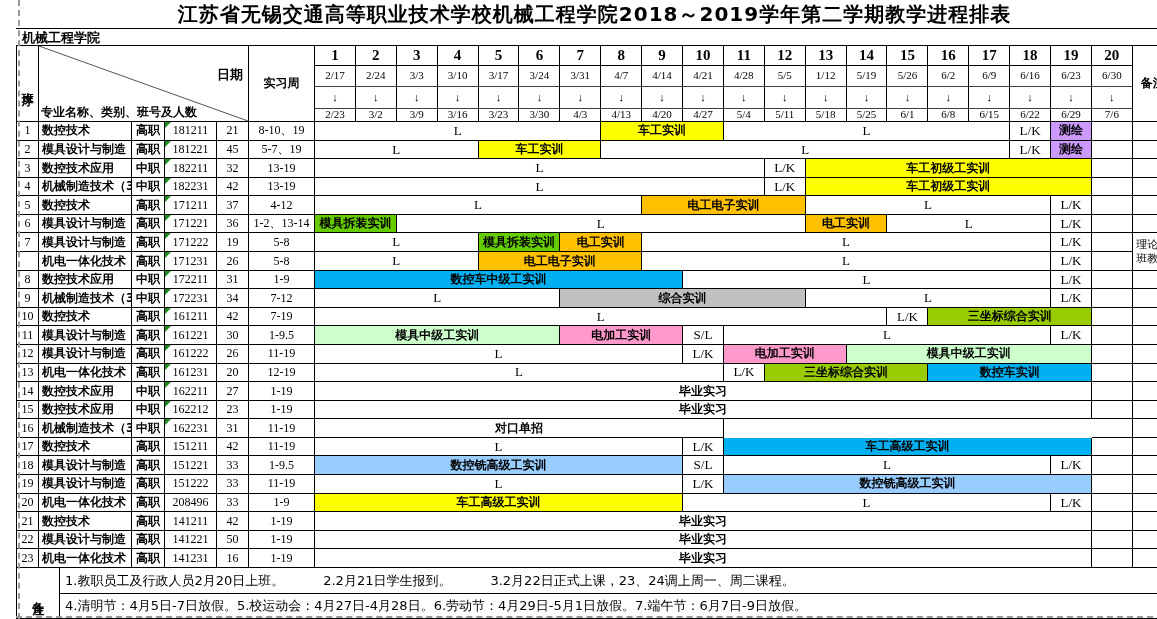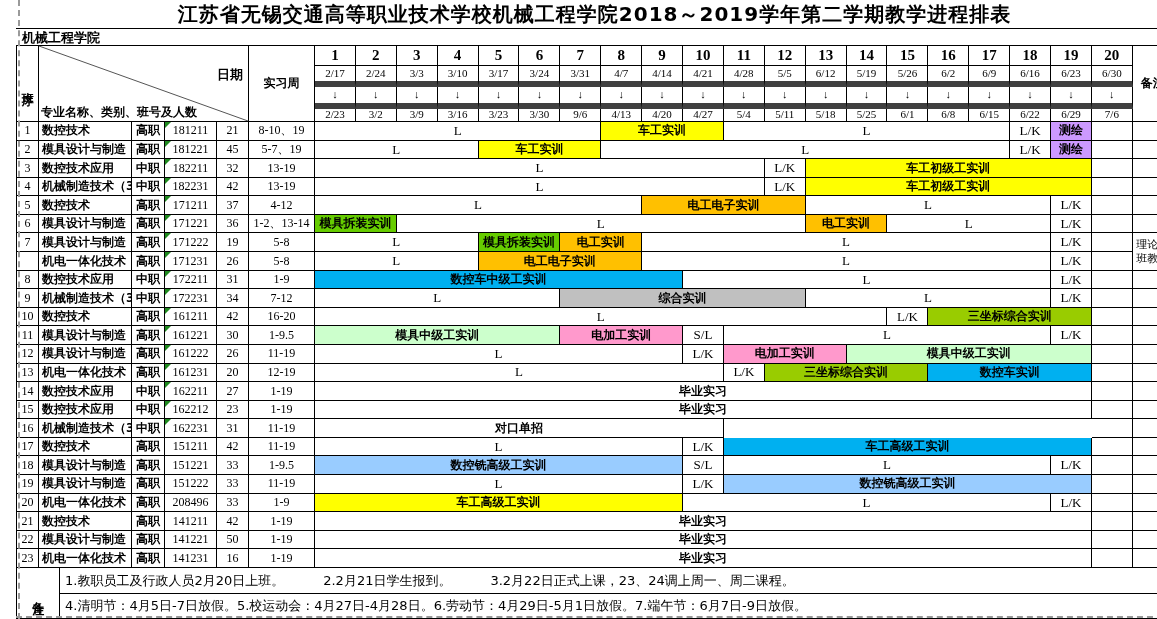--- a/index.html
+++ b/index.html
@@ -8,21 +8,21 @@
   .title{position:absolute;top:0;left:0;width:1157px;height:28px;border-bottom:1px solid #000;
          display:flex;align-items:center;justify-content:center;font-size:20px;font-weight:bold;letter-spacing:1px;}
   .college{position:absolute;top:29px;left:6px;height:15px;font-size:13px;font-weight:bold;}
   .sheet{position:absolute;top:45px;left:0;width:1157px;height:574px;display:grid;box-sizing:border-box;
          border-top:1px solid #000;border-left:1px solid #000;
          grid-template-columns:22px 93px 33px 52px 32px 66px repeat(20,40.9px) 41px;
          grid-template-rows:20px 21px 22px 13px repeat(24,18.58px) 25px 26px;}
   .c{box-sizing:border-box;border-right:1px solid #000;border-bottom:1px solid #000;
      display:flex;align-items:center;justify-content:center;overflow:hidden;
      font-size:12px;line-height:1.05;position:relative;background:#fff;}
-  .graybot{border-bottom:6px solid #404040;}
+  .graybot{border-bottom:1px solid #404040;}
   .serif{font-family:"Liberation Serif","DejaVu Serif",serif;}
   .wkno{font-size:15px;font-weight:bold;}
   .wkdate{font-size:11px;}
   .vert{writing-mode:vertical-rl;text-orientation:upright;letter-spacing:2px;font-weight:bold;}
   .namec{justify-content:flex-start;padding-left:3px;font-weight:bold;white-space:nowrap;}
   .cnb{font-weight:bold;}
   .diag-wrap{position:relative;}
   .diag-wrap svg{position:absolute;inset:0;width:100%;height:100%;}
   .daterow{position:absolute;top:22px;right:5px;font-size:13px;font-weight:bold;}
   .majorlbl{position:absolute;bottom:2px;left:2px;font-size:12px;font-weight:bold;white-space:nowrap;}
@@ -75,21 +75,21 @@
       <div class="c serif wkdate graybot" style="grid-area: 2 / 11;">3/17</div>
       <div class="c serif wkdate graybot" style="grid-area: 3 / 11;">↓</div>
       <div class="c serif wkdate" style="grid-area: 4 / 11;">3/23</div>
       <div class="c serif wkno" style="grid-area: 1 / 12;">6</div>
       <div class="c serif wkdate graybot" style="grid-area: 2 / 12;">3/24</div>
       <div class="c serif wkdate graybot" style="grid-area: 3 / 12;">↓</div>
       <div class="c serif wkdate" style="grid-area: 4 / 12;">3/30</div>
       <div class="c serif wkno" style="grid-area: 1 / 13;">7</div>
       <div class="c serif wkdate graybot" style="grid-area: 2 / 13;">3/31</div>
       <div class="c serif wkdate graybot" style="grid-area: 3 / 13;">↓</div>
-      <div class="c serif wkdate" style="grid-area: 4 / 13;">9/6</div>
+      <div class="c serif wkdate" style="grid-area: 4 / 13;">4/3</div>
       <div class="c serif wkno" style="grid-area: 1 / 14;">8</div>
       <div class="c serif wkdate graybot" style="grid-area: 2 / 14;">4/7</div>
       <div class="c serif wkdate graybot" style="grid-area: 3 / 14;">↓</div>
       <div class="c serif wkdate" style="grid-area: 4 / 14;">4/13</div>
       <div class="c serif wkno" style="grid-area: 1 / 15;">9</div>
       <div class="c serif wkdate graybot" style="grid-area: 2 / 15;">4/14</div>
       <div class="c serif wkdate graybot" style="grid-area: 3 / 15;">↓</div>
       <div class="c serif wkdate" style="grid-area: 4 / 15;">4/20</div>
       <div class="c serif wkno" style="grid-area: 1 / 16;">10</div>
       <div class="c serif wkdate graybot" style="grid-area: 2 / 16;">4/21</div>
@@ -97,21 +97,21 @@
       <div class="c serif wkdate" style="grid-area: 4 / 16;">4/27</div>
       <div class="c serif wkno" style="grid-area: 1 / 17;">11</div>
       <div class="c serif wkdate graybot" style="grid-area: 2 / 17;">4/28</div>
       <div class="c serif wkdate graybot" style="grid-area: 3 / 17;">↓</div>
       <div class="c serif wkdate" style="grid-area: 4 / 17;">5/4</div>
       <div class="c serif wkno" style="grid-area: 1 / 18;">12</div>
       <div class="c serif wkdate graybot" style="grid-area: 2 / 18;">5/5</div>
       <div class="c serif wkdate graybot" style="grid-area: 3 / 18;">↓</div>
       <div class="c serif wkdate" style="grid-area: 4 / 18;">5/11</div>
       <div class="c serif wkno" style="grid-area: 1 / 19;">13</div>
-      <div class="c serif wkdate graybot" style="grid-area: 2 / 19;">6/12</div>
+      <div class="c serif wkdate graybot" style="grid-area: 2 / 19;">1/12</div>
       <div class="c serif wkdate graybot" style="grid-area: 3 / 19;">↓</div>
       <div class="c serif wkdate" style="grid-area: 4 / 19;">5/18</div>
       <div class="c serif wkno" style="grid-area: 1 / 20;">14</div>
       <div class="c serif wkdate graybot" style="grid-area: 2 / 20;">5/19</div>
       <div class="c serif wkdate graybot" style="grid-area: 3 / 20;">↓</div>
       <div class="c serif wkdate" style="grid-area: 4 / 20;">5/25</div>
       <div class="c serif wkno" style="grid-area: 1 / 21;">15</div>
       <div class="c serif wkdate graybot" style="grid-area: 2 / 21;">5/26</div>
       <div class="c serif wkdate graybot" style="grid-area: 3 / 21;">↓</div>
       <div class="c serif wkdate" style="grid-area: 4 / 21;">6/1</div>
@@ -254,21 +254,21 @@
       <div class="c cnb" style="grid-area: 14 / 13 / auto / span 6; background: rgb(192, 192, 192);">综合实训</div>
       <div class="c serif" style="grid-area: 14 / 19 / auto / span 6; font-size: 13px;">L</div>
       <div class="c serif" style="grid-area: 14 / 25 / auto / span 1; font-size: 13px;">L/K</div>
       <div class="c serif" style="grid-area: 14 / 26 / auto / span 1; font-size: 13px;"></div>
       <div class="c" style="grid-area: 14 / 27;"></div>
       <div class="c serif" style="grid-area: 15 / 1;">10</div>
       <div class="c namec" style="grid-area: 15 / 2;">数控技术</div>
       <div class="c cnb" style="grid-area: 15 / 3;">高职</div>
       <div class="c serif" style="grid-area: 15 / 4;">161211<div class="flagtri"></div></div>
       <div class="c serif" style="grid-area: 15 / 5;">42</div>
-      <div class="c serif" style="grid-area: 15 / 6;">16-20</div>
+      <div class="c serif" style="grid-area: 15 / 6;">7-19</div>
       <div class="c serif" style="grid-area: 15 / 7 / auto / span 14; font-size: 13px;">L</div>
       <div class="c serif" style="grid-area: 15 / 21 / auto / span 1; font-size: 13px;">L/K</div>
       <div class="c cnb" style="grid-area: 15 / 22 / auto / span 4; background: rgb(153, 204, 0);">三坐标综合实训</div>
       <div class="c serif" style="grid-area: 15 / 26 / auto / span 1; font-size: 13px;"></div>
       <div class="c" style="grid-area: 15 / 27;"></div>
       <div class="c serif" style="grid-area: 16 / 1;">11</div>
       <div class="c namec" style="grid-area: 16 / 2;">模具设计与制造</div>
       <div class="c cnb" style="grid-area: 16 / 3;">高职</div>
       <div class="c serif" style="grid-area: 16 / 4;">161221<div class="flagtri"></div></div>
       <div class="c serif" style="grid-area: 16 / 5;">30</div>

